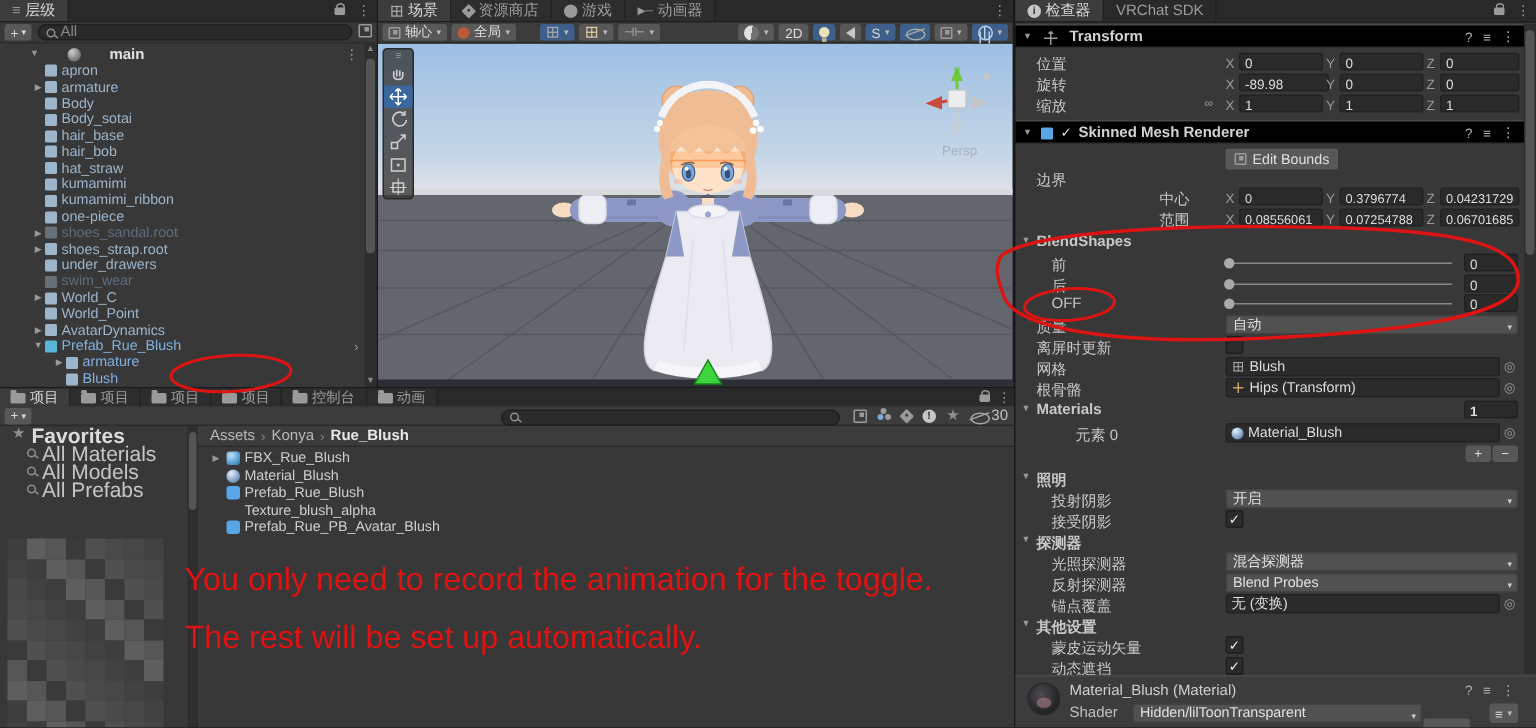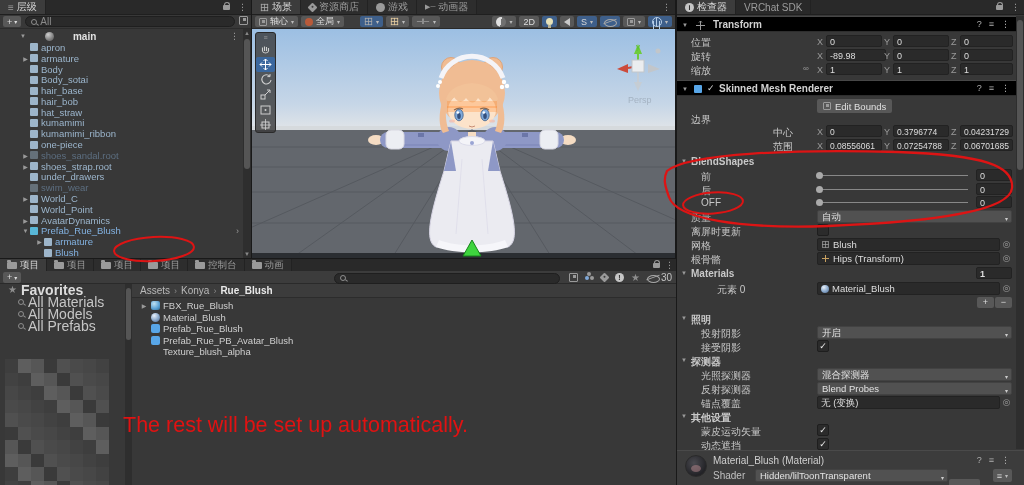--- a/index.html
+++ b/index.html
@@ -982,34 +982,35 @@
             <span class="ficon"></span>
             <span>Material_Blush</span>
           </div>
 
           <div class="frow prefab">
             <span class="arr"></span>
             <span class="ficon"></span>
             <span>Prefab_Rue_Blush</span>
           </div>
 
+          <div class="frow tex">
+            <span class="arr"></span>
+            <span class="ficon"></span>
+            <span>Texture_blush_alpha</span>
+          </div>
+
           <div class="frow prefab">
             <span class="arr"></span>
             <span class="ficon"></span>
             <span>Prefab_Rue_PB_Avatar_Blush</span>
           </div>
-
-          <div class="frow tex">
-            <span class="arr"></span>
-            <span class="ficon"></span>
-            <span>Texture_blush_alpha</span>
-          </div>
         </div>
     </div>
   </div>
 
+  <div class="redtext" style="left:123px;top:374px">You only need to record the animation for the toggle.</div>
   <div class="redtext" style="left:123px;top:413px">The rest will be set up automatically.</div>
   <svg id="redlayer" width="1024" height="485">
     <path d="M667 171 C688 153 798 149 898 152 C985 155 1014 166 1012 188 C1010 210 938 222 828 226 C740 229 676 219 669 197 C665 186 663 179 667 171 Z" fill="none" stroke="#dd1414" stroke-width="2.3"></path>
     <ellipse cx="713" cy="203" rx="30" ry="10.5" transform="rotate(-4 713 203)" fill="none" stroke="#dd1414" stroke-width="2"></ellipse>
     <ellipse cx="154" cy="249" rx="40" ry="12" transform="rotate(-3 154 249)" fill="none" stroke="#dd1414" stroke-width="2"></ellipse>
   </svg>
 </div>
 
 </body></html>

